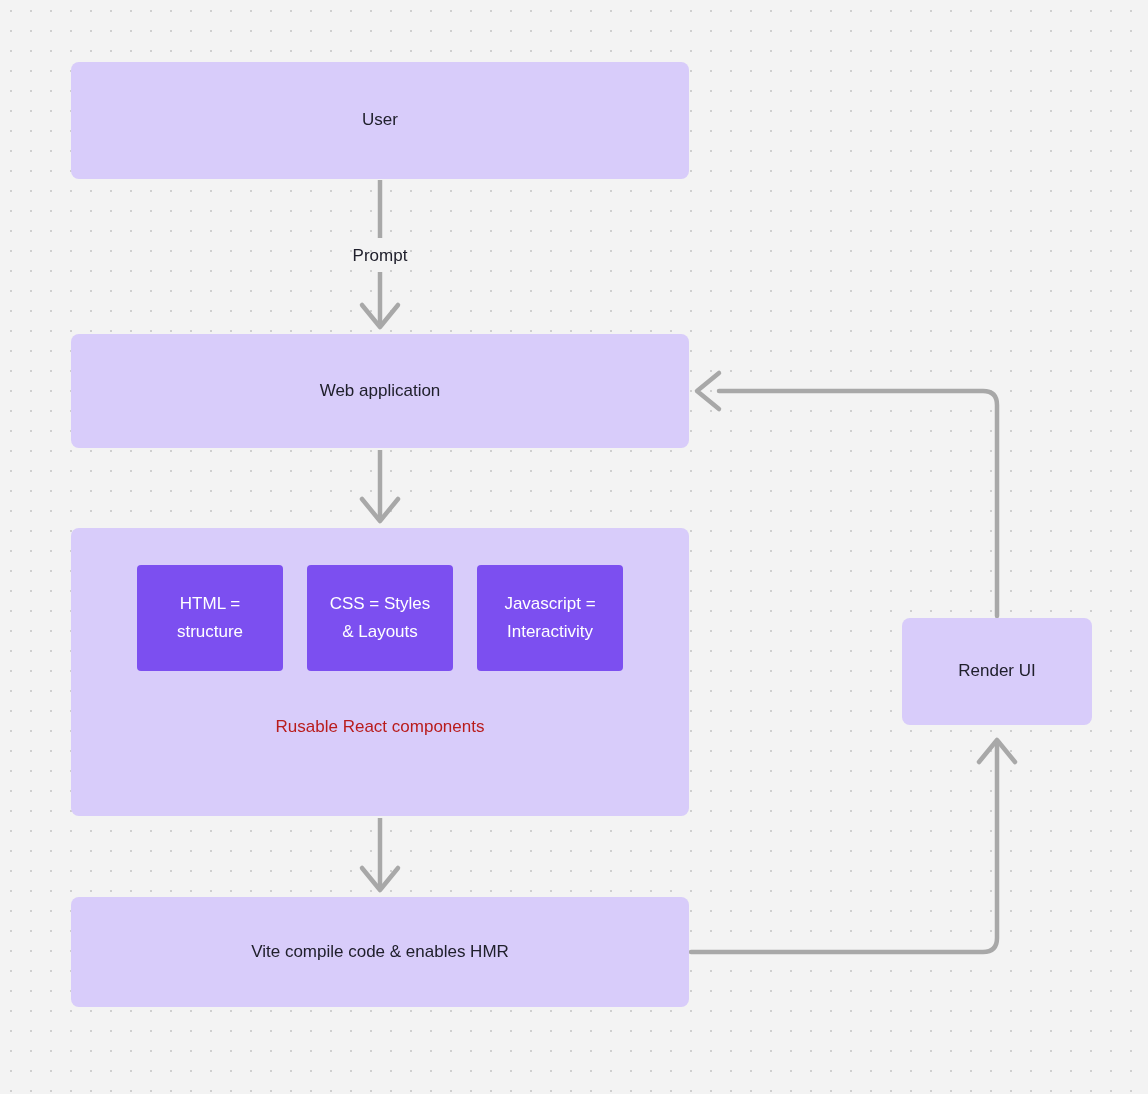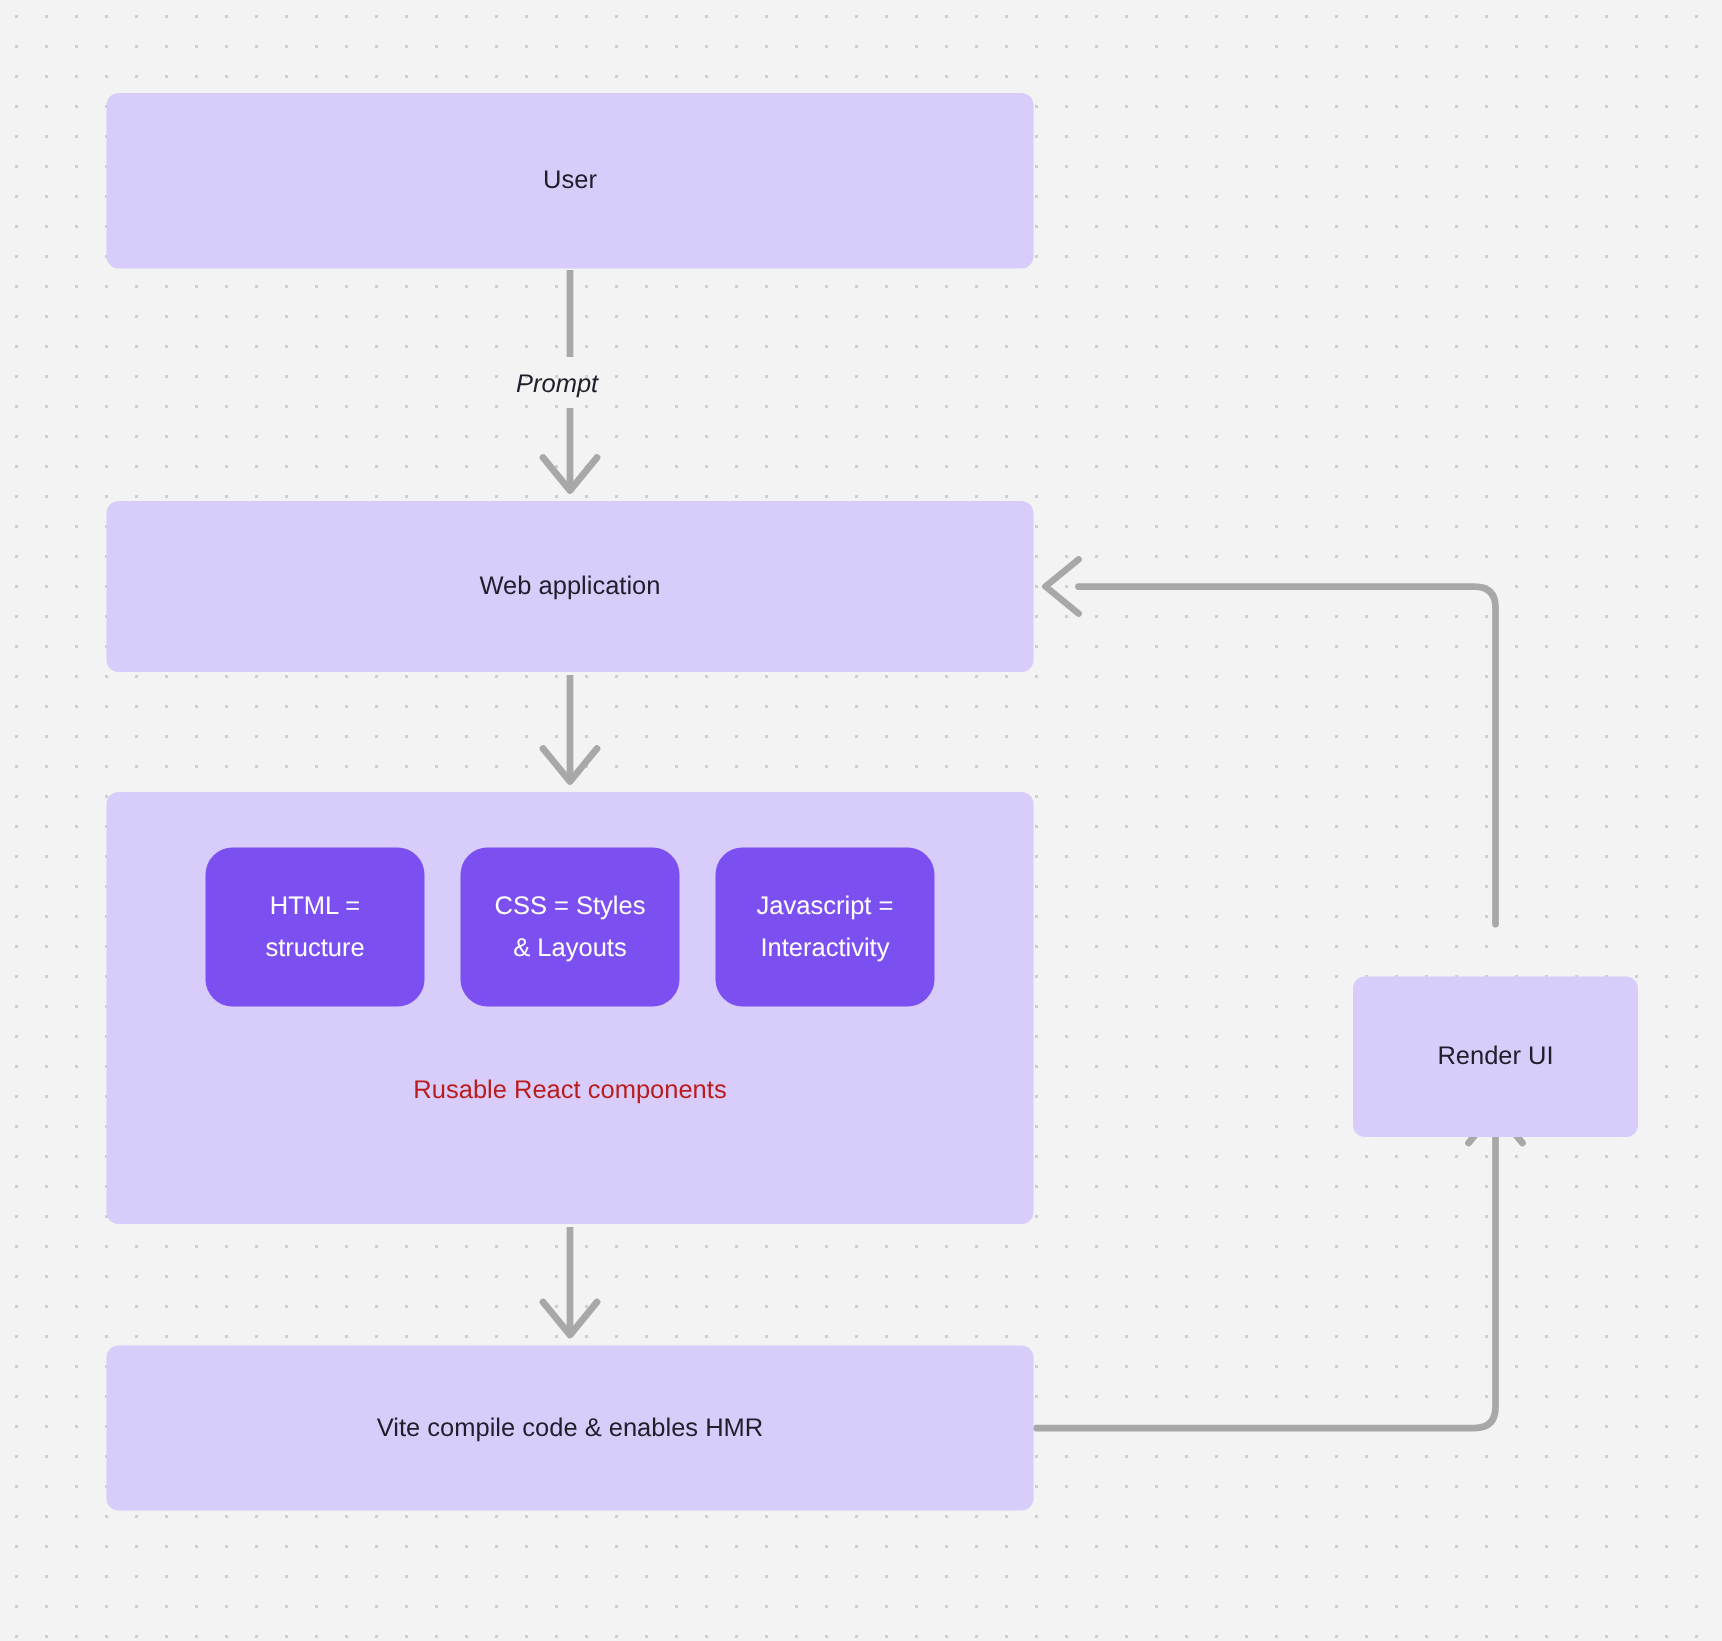--- a/index.html
+++ b/index.html
@@ -51,38 +51,38 @@
   .node-label {
     display: block;
   }
 
   
   #node-user        { left: 71px;  top: 62px;  width: 618px; height: 117px; }
   #node-webapp      { left: 71px;  top: 334px; width: 618px; height: 114px; }
   #node-components  { left: 71px;  top: 528px; width: 618px; height: 288px;
                       display: block; border-radius: 8px; }
   #node-vite        { left: 71px;  top: 897px; width: 618px; height: 110px; }
-  #node-render      { left: 902px; top: 618px; width: 190px; height: 107px; margin-top: 33px; }
+  #node-render      { left: 902px; top: 618px; width: 190px; height: 107px; }
 
   
   .chip-row {
     position: absolute;
     left: 0;
     top: 37px;
     width: 618px;
     display: flex;
     justify-content: center;
     gap: 24px;
   }
   .chip {
     box-sizing: border-box;
     width: 146px;
     height: 106px;
     background: #7c4ff0;
-    border-radius: 18px;
+    border-radius: 4px;
     color: #ffffff;
     font-size: 17px;
     line-height: 1.65;
     display: flex;
     align-items: center;
     justify-content: center;
     text-align: center;
     padding: 0 6px;
   }
   .container-caption {
@@ -100,22 +100,21 @@
     position: absolute;
     color: #20202c;
     font-size: 17px;
     background: transparent;
     white-space: nowrap;
   }
   #edge-label-prompt {
     left: 344px;
     top: 246px;
     width: 72px;
-    text-align: left;
-    font-style: italic;
+    text-align: center;
   }
 </style>
 </head>
 <body>
 
 <div id="canvas">
 
   <svg id="edges" viewBox="0 0 1148 1094" width="1148" height="1094">
     <g fill="none" stroke="#a8a8a8" stroke-width="4.5" stroke-linecap="butt" stroke-linejoin="round">
 

